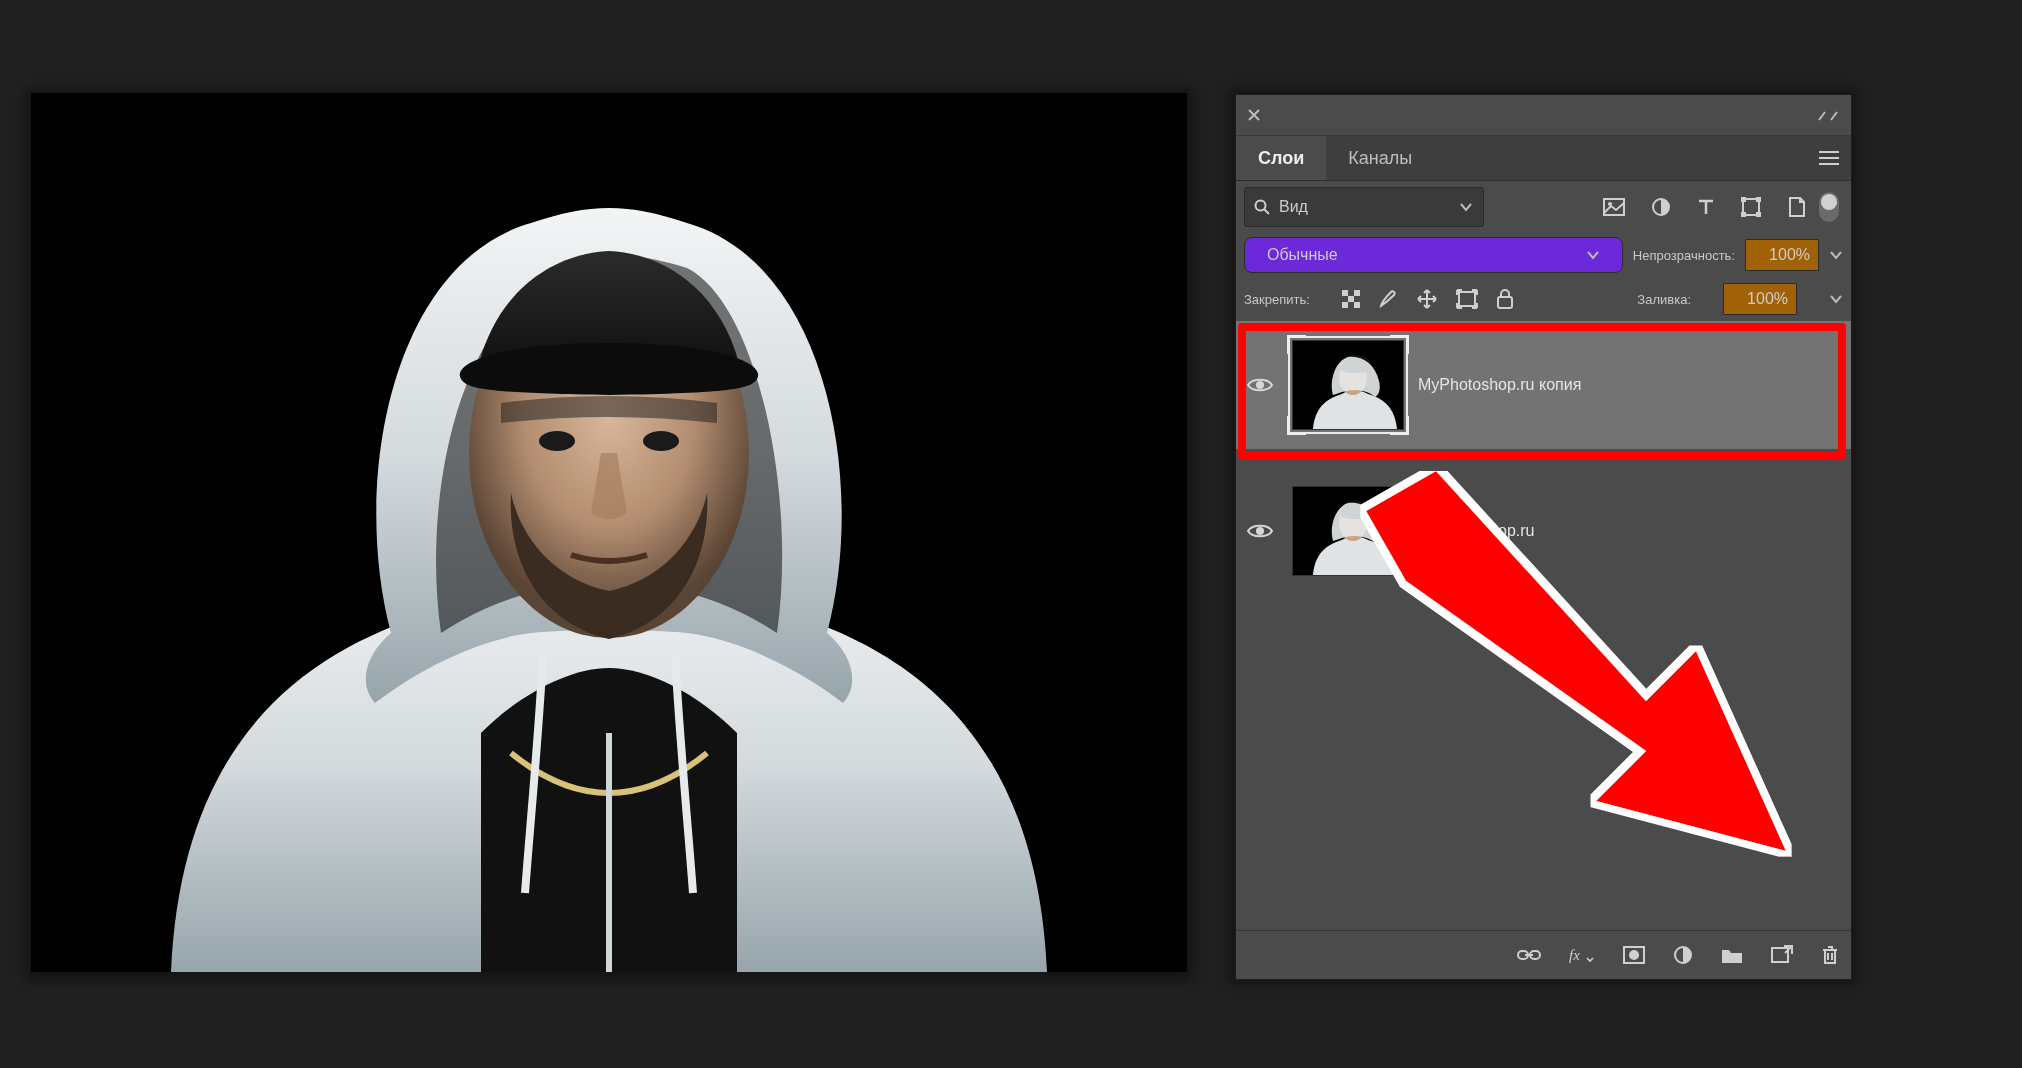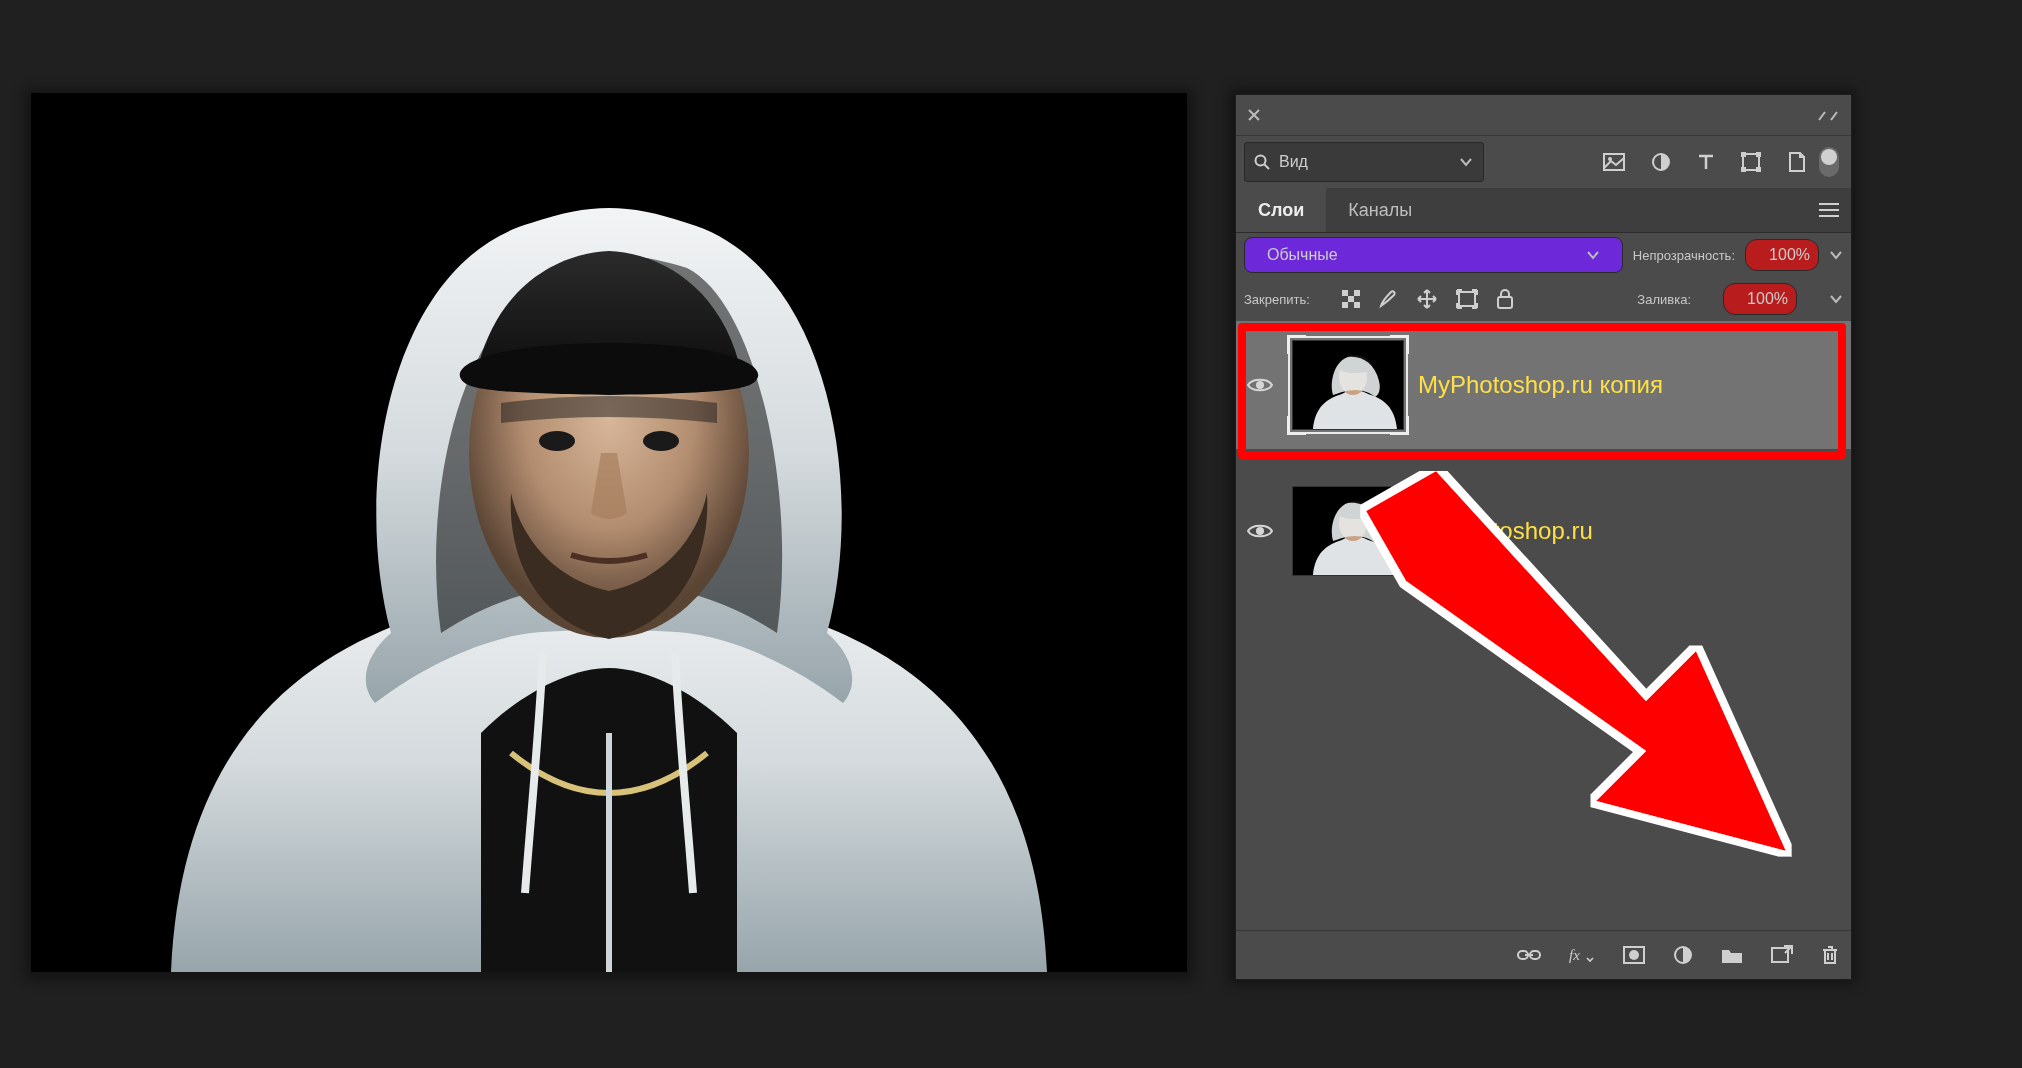--- a/index.html
+++ b/index.html
@@ -14,36 +14,36 @@
   .tabs{height:44px;background:#3e3e3e;border-bottom:1px solid #2c2c2c;position:relative}
   .tab{height:100%;padding:0 22px;display:flex;align-items:center;font-size:18px;color:#bdbdbd;background:#3e3e3e;cursor:pointer}
   .tab.active{background:#4b4b4b;color:#eee;font-weight:600}
   .tabs .menu{position:absolute;right:10px;top:0;height:100%;display:flex;align-items:center}
   .filterbar{height:52px;padding:0 12px 0 8px;gap:14px}
   .dropdown{background:#3a3a3a;border:1px solid #2a2a2a;border-radius:3px;height:38px;padding:0 10px 0 8px;display:flex;align-items:center;gap:8px;cursor:pointer}
   .filter-icons{display:flex;align-items:center;gap:26px;margin-left:auto}
   .blendbar{height:44px;padding:0 8px;gap:10px}
   .select{flex:1;background:#6d28d9;border:1px solid #2a2a2a;border-radius:8px;height:34px;display:flex;align-items:center;justify-content:space-between;padding:0 22px;cursor:pointer}
   .lbl{color:#c8c8c8;font-size:13px}
-  .valbox{background:#b91c1c;border:1px solid #2a2a2a;border-radius:12px;height:30px;display:flex;align-items:center;padding:0 8px;min-width:56px;justify-content:flex-end}
+  .valbox{background:#a16207;border:1px solid #2a2a2a;border-radius:1px;height:30px;display:flex;align-items:center;padding:0 8px;min-width:56px;justify-content:flex-end}
   .lockbar{height:44px;padding:0 8px;gap:32px}
   .lockbar .icons{display:flex;align-items:center;gap:18px}
   .layers{flex:1;background:#4b4b4b;overflow:hidden;position:relative}
   .layer{display:flex;align-items:center;height:128px;padding:0 10px 0 6px;gap:14px}
   .layer + .layer{margin-top:18px}
   .layer.sel{background:#737373}
   .eye{width:36px;display:flex;justify-content:center}
   .thumb{width:110px;height:88px;background:#000;position:relative;border:1px solid #333}
   .thumb.sel{outline:2px solid #eaeaea;outline-offset:2px}
   .corner{position:absolute;width:16px;height:16px;border:3px solid #eee}
   .corner.tl{top:-6px;left:-6px;border-right:none;border-bottom:none}
   .corner.tr{top:-6px;right:-6px;border-left:none;border-bottom:none}
   .corner.bl{bottom:-6px;left:-6px;border-right:none;border-top:none}
   .corner.br{bottom:-6px;right:-6px;border-left:none;border-top:none}
-  .layer-name{color:#fde047;font-size:24px}
+  .layer-name{color:#e5e5e5;font-size:16px}
   .bottombar{height:48px;background:#4b4b4b;border-top:1px solid #363636;display:flex;align-items:center;justify-content:flex-end;padding:0 12px;gap:28px}
   .ic{display:inline-flex;align-items:center;justify-content:center;color:#fdba74}
   .ic svg{display:block}
   .highlight1{position:absolute;border:8px solid #ff0100;border-radius:4px;pointer-events:none}
   .arrow-wrap{position:absolute;pointer-events:none}
   .chev{color:#bbb}
   .toggle{width:20px;height:30px;background:#6a6a6a;border-radius:10px;position:relative;cursor:pointer}
   .toggle .knob{position:absolute;width:16px;height:16px;background:#d0d0d0;border-radius:50%;left:2px;top:2px}
   .portrait svg{position:absolute;inset:0;width:100%;height:100%}
   .thumb svg{width:100%;height:100%;display:block}
@@ -120,20 +120,36 @@
       </span>
       <div class="right">
         <span class="ic">
           <svg width="24" height="14" viewBox="0 0 24 14">
               <path d="M2 12 L8 4 M14 12 L20 4" stroke="#bdbdbd" stroke-width="2" fill="none"></path>
             </svg>
         </span>
       </div>
     </div>
 
+    <div class="row tabs">
+      <div class="tab active">
+          <span>Слои</span>
+        </div>
+      <div class="tab">
+          <span>Каналы</span>
+        </div>
+      <div class="menu">
+        <span class="ic">
+          <svg width="24" height="18" viewBox="0 0 24 18">
+              <path d="M2 3 H22 M2 9 H22 M2 15 H22" stroke="#cfcfcf" stroke-width="2"></path>
+            </svg>
+        </span>
+      </div>
+    </div>
+
     <div class="row filterbar">
       <div class="dropdown" style="width:220px">
         <span class="ic">
           <svg width="18" height="18" viewBox="0 0 18 18">
               <circle cx="7.5" cy="7.5" r="5" stroke="#cfcfcf" stroke-width="2" fill="none"></circle>
               <path d="M11.5 11.5 L16 16" stroke="#cfcfcf" stroke-width="2"></path>
             </svg>
         </span>
         <span>Вид</span>
         <span class="chev" style="margin-left:auto">
@@ -173,36 +189,20 @@
         <span class="ic">
             <svg width="18" height="20" viewBox="0 0 18 20">
               <path d="M3 1 H13 L17 5 V19 H3 Z" stroke="#cfcfcf" stroke-width="2" fill="none"></path>
               <path d="M13 1 V5 H17" stroke="#cfcfcf" stroke-width="2" fill="none"></path>
             </svg>
           </span>
       </div>
       <div class="toggle">
           <div class="knob"></div>
         </div>
-    </div>
-
-    <div class="row tabs">
-      <div class="tab active">
-          <span>Слои</span>
-        </div>
-      <div class="tab">
-          <span>Каналы</span>
-        </div>
-      <div class="menu">
-        <span class="ic">
-          <svg width="24" height="18" viewBox="0 0 24 18">
-              <path d="M2 3 H22 M2 9 H22 M2 15 H22" stroke="#cfcfcf" stroke-width="2"></path>
-            </svg>
-        </span>
-      </div>
     </div>
 
     <div class="row blendbar">
       <div class="select">
         <span>Обычные</span>
         <span class="chev"><svg width="14" height="10" viewBox="0 0 14 10">
               <path d="M2 2 L7 8 L12 2" stroke="#bbb" stroke-width="2" fill="none"></path>
             </svg></span>
       </div>
       <span class="lbl">Непрозрачность:</span>

